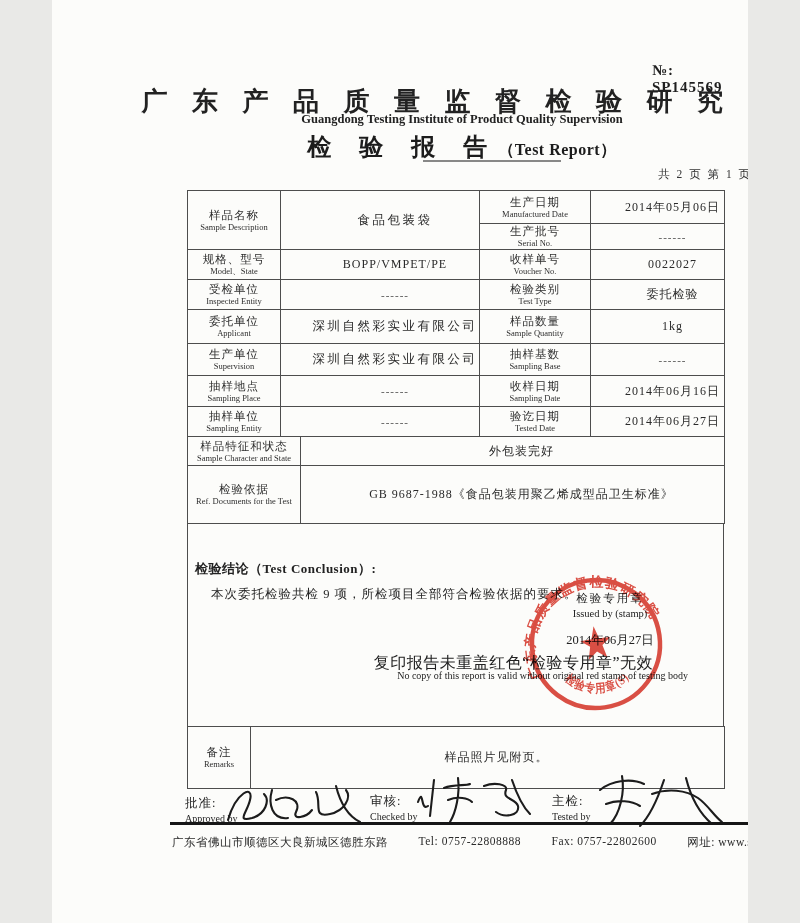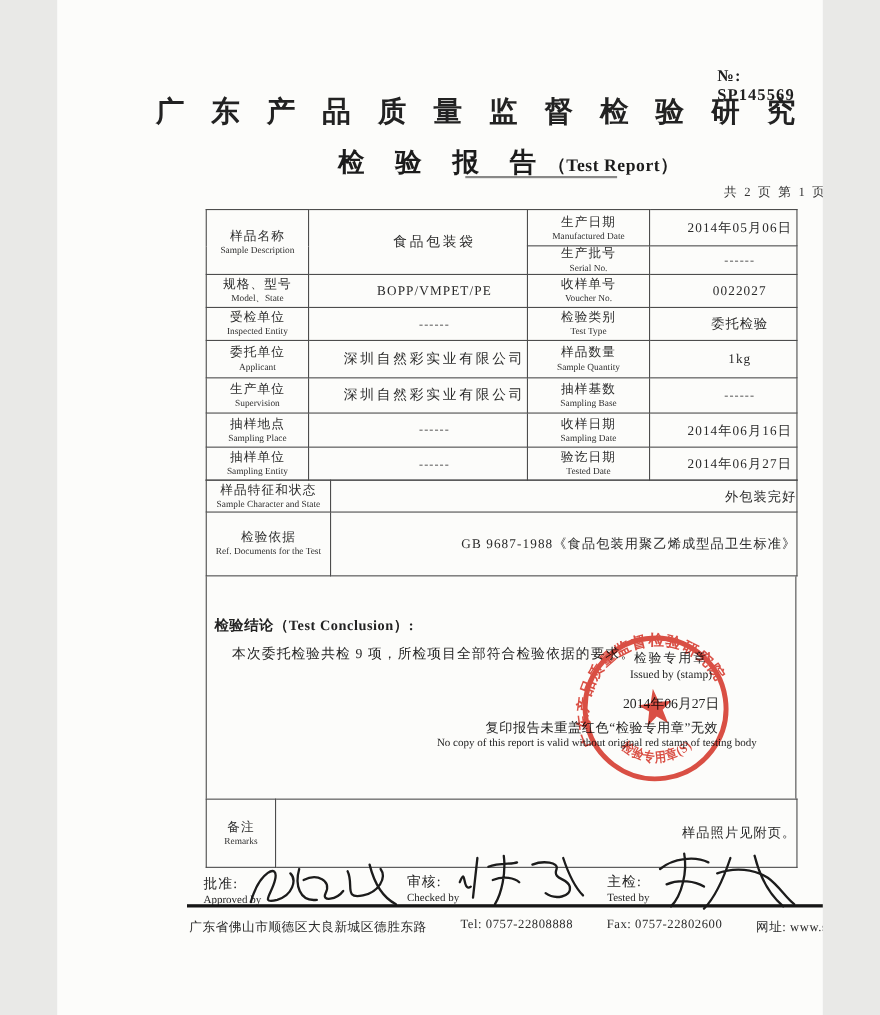--- a/index.html
+++ b/index.html
@@ -23,49 +23,50 @@
   .tablewrap{left:135px;top:190px;width:537px;}
   table{border-collapse:collapse;table-layout:fixed;width:537px;}
   td{border:1px solid #4d4d4d;padding:0;vertical-align:middle;overflow:hidden;}
   .sec{margin-top:-1px;}
   .lbl{text-align:center;line-height:1.25;}
   .lbl .cn{font-size:11.5px;color:#2e2e2e;letter-spacing:1px;}
   .lbl .en{font-size:8.5px;color:#2e2e2e;}
   .val{text-align:center;font-size:12px;color:#2a2a2a;letter-spacing:1px;padding-left:30px;}
   .val.big{font-size:12.5px;letter-spacing:2.5px;}
   .val.dash{font-size:11px;letter-spacing:1px;color:#4a4a4a;}
-  .val.left{text-align:right;padding-left:18px;}
+  .val.left{text-align:center;padding-left:18px;}
   
   .conclusion{position:relative;width:535px;height:202px;border-left:1px solid #4d4d4d;border-right:1px solid #4d4d4d;}
   .conc-heading{top:36px;left:7px;font-size:13px;font-weight:bold;color:#222;letter-spacing:0.5px;}
   .conc-body{top:62px;left:23px;font-size:12.5px;color:#262626;letter-spacing:1px;}
   
   .issued-cn{top:591px;left:498px;width:120px;text-align:center;font-size:11.5px;color:#222;letter-spacing:2px;}
   .issued-en{top:608px;left:493px;width:130px;text-align:center;font-size:10.5px;color:#222;}
   .issued-date{top:632px;left:488px;width:140px;text-align:center;font-size:12.5px;color:#222;}
-  .notice-cn{top:653px;right:95px;font-size:12px;color:#222;letter-spacing:0.5px;}
+  .notice-cn{top:653px;right:95px;font-size:16px;color:#222;letter-spacing:0.5px;}
   .notice-en{top:670px;right:60px;font-size:10px;color:#222;}
   .stamp-svg{left:458px;top:558px;mix-blend-mode:multiply;opacity:.88;}
   
   .sig-label{line-height:1.45;}
   .sig-label .cn{font-size:12.5px;color:#262626;letter-spacing:1px;}
   .sig-label .en{font-size:10px;color:#262626;}
   .sig-svg path{fill:none;stroke:#1c1c1c;stroke-width:2.1;stroke-linecap:round;stroke-linejoin:round;}
   
   .footer-rule{top:822px;left:118px;width:620px;height:3px;background:#161616;}
   .footer-line{top:835px;left:120px;width:618px;display:flex;justify-content:space-between;
                font-size:11.5px;color:#2a2a2a;letter-spacing:0.5px;}
 </style>
 </head>
 <body>
 
 <div class="page">
 
   <div class="abs report-no">№: SP145569</div>
   <div class="abs title-cn">广 东 产 品 质 量 监 督 检 验 研 究 院</div>
+  <div class="abs title-en">Guangdong Testing Institute of Product Quality Supervision</div>
   <div class="abs report-title">
     <span class="cn">检 验 报 告</span><span class="en">（Test Report）</span>
   </div>
   <div class="abs title-underline"></div>
   <div class="abs page-info">共 2 页 第 1 页</div>
 
   <div class="abs tablewrap">
 
     <table class="sec-a">
       <colgroup>

